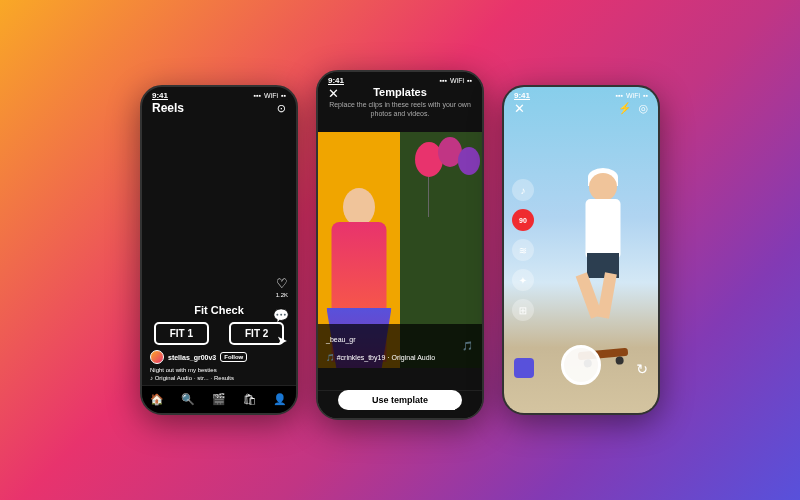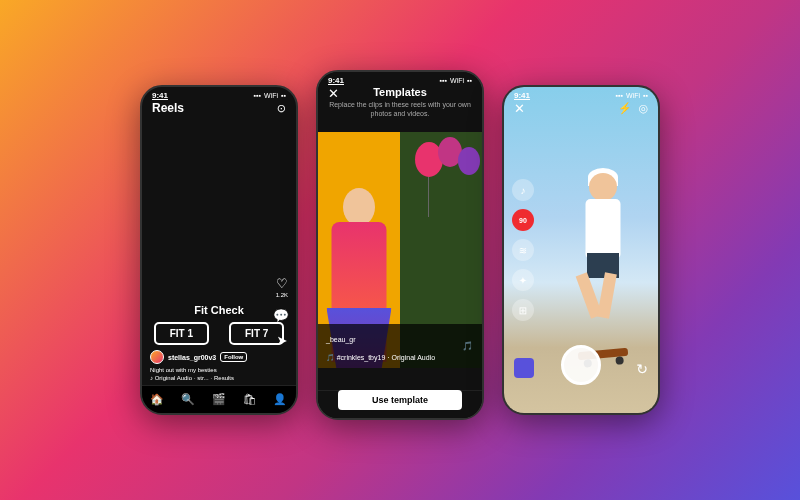--- a/index.html
+++ b/index.html
@@ -394,21 +394,21 @@
       position: absolute;
       bottom: 8px;
       left: 20px;
       right: 20px;
       background: #fff;
       color: #000;
       font-size: 9px;
       font-weight: 700;
       text-align: center;
       padding: 5px;
-      border-radius: 4px;
+      border-radius: 10px;
       z-index: 5;
       margin-top: 36px;
     }
 
     
     .tpl-bottom-tabs {
       position: absolute;
       bottom: 0;
       left: 0;
       right: 0;
@@ -678,21 +678,21 @@
         </div>
         <div class="right-icon-item">
           <span class="icon-sym">➤</span>
         </div>
       </div>
 
       <div class="fit-check-section">
         <div class="fit-check-title">Fit Check</div>
         <div class="fit-buttons">
           <div class="fit-btn active">FIT 1</div>
-          <div class="fit-btn">FIT 7</div>
+          <div class="fit-btn">FIT 2</div>
         </div>
       </div>
 
       <div class="user-info">
         <div class="user-row">
           <div class="avatar-small"></div>
           <span class="username">stellas_gr00v3</span>
           <span class="follow-btn">Follow</span>
         </div>
         <div class="caption">Night out with my besties</div>

